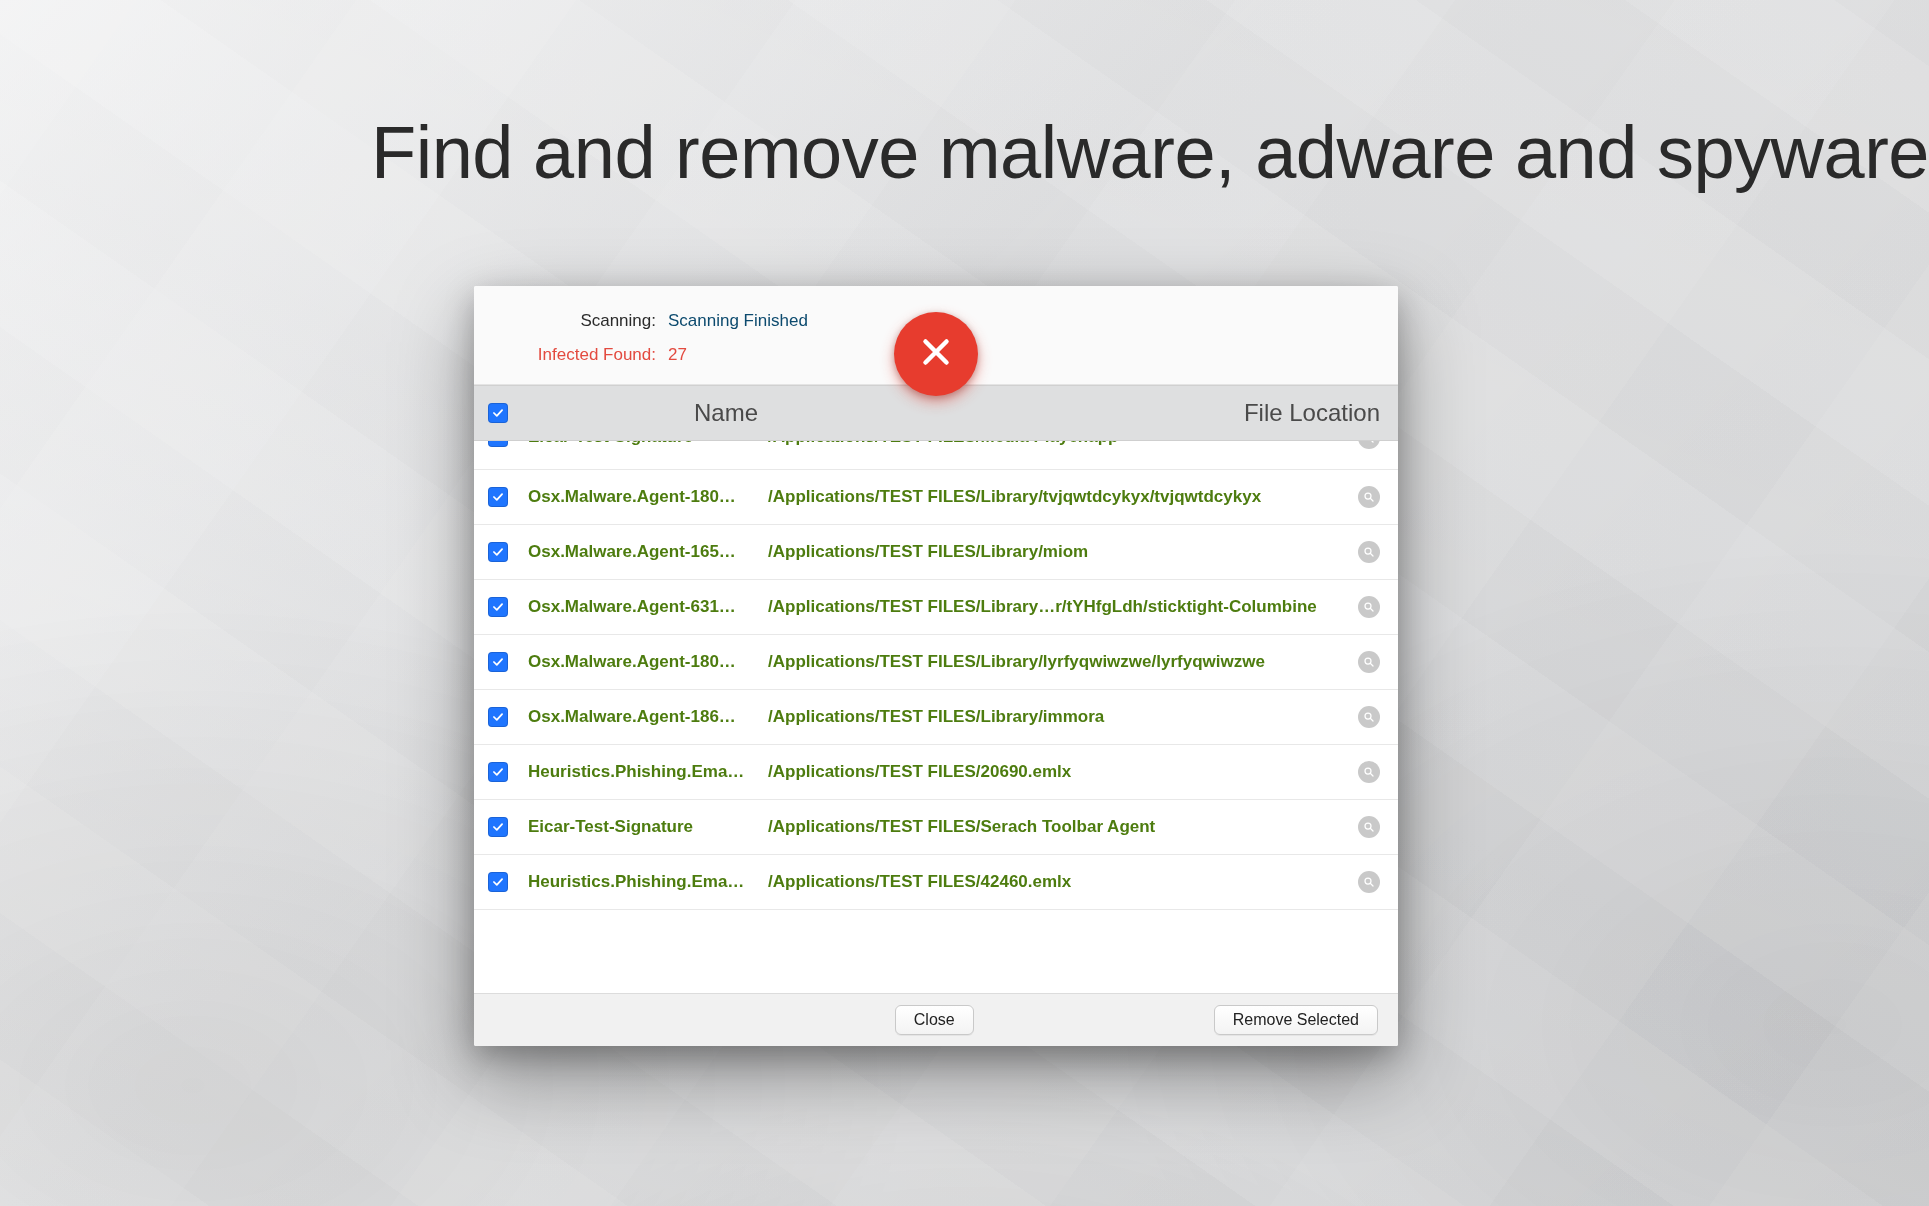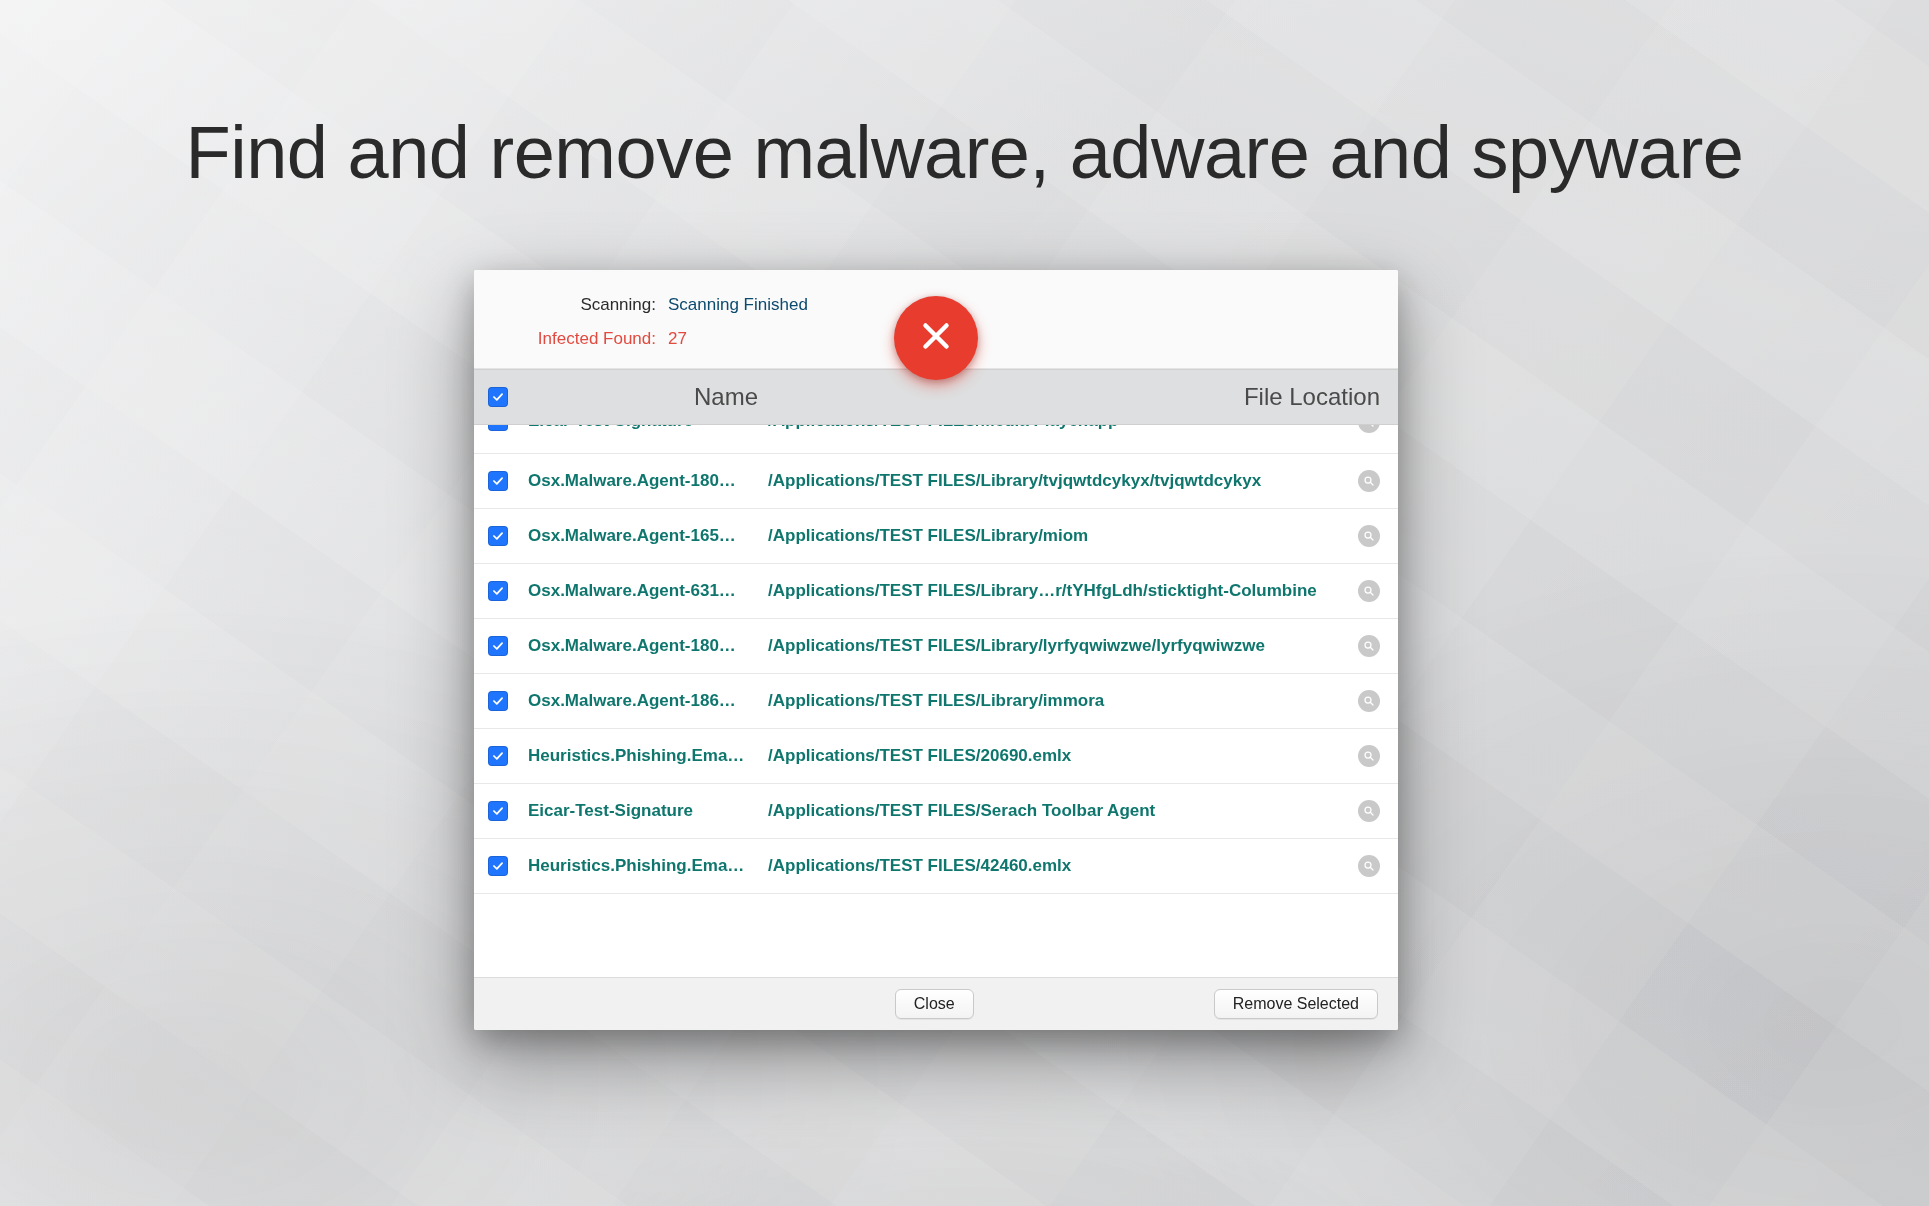--- a/index.html
+++ b/index.html
@@ -38,31 +38,31 @@
       radial-gradient(1200px 800px at 95% 85%, rgba(0,0,0,0.10), transparent 60%),
       radial-gradient(900px 600px at 50% 120%, rgba(0,0,0,0.15), transparent 60%);
     mix-blend-mode: multiply;
     opacity:.6;
   }
 
   .headline {
     position: absolute;
     top: 110px;
     left: 0; right: 0;
-    text-align: center;
+    text-align: right;
     font-weight: 300;
     font-size: 74px;
     letter-spacing: -0.5px;
     color: #2a2a2a;
   }
 
   .window {
     position: absolute;
     left: 474px;
-    top: 270px;
+    top: 286px;
     width: 924px;
     height: 760px;
     background: #ffffff;
     box-shadow: 0 30px 80px rgba(0,0,0,0.35), 0 10px 30px rgba(0,0,0,0.25);
     border-radius: 2px;
     overflow: hidden;
   }
 
   
   .summary {
@@ -140,21 +140,21 @@
     overflow: hidden;
     background: #fff;
   }
   .row {
     display: flex;
     align-items: center;
     height: 54px;
     padding: 0 18px 0 14px;
     border-bottom: 1px solid #e8e8e8;
     font-size: 17px;
-    color: #0f766e;
+    color: #4d7c0f;
     font-weight: 600;
   }
   .row.partial { height: 28px; border-top: none; align-items: flex-start; }
   .row.partial .cell { margin-top: -14px; }
   .row .col-check { width: 40px; }
   .row .name {
     width: 230px;
     white-space: nowrap;
     overflow: hidden;
     text-overflow: ellipsis;

